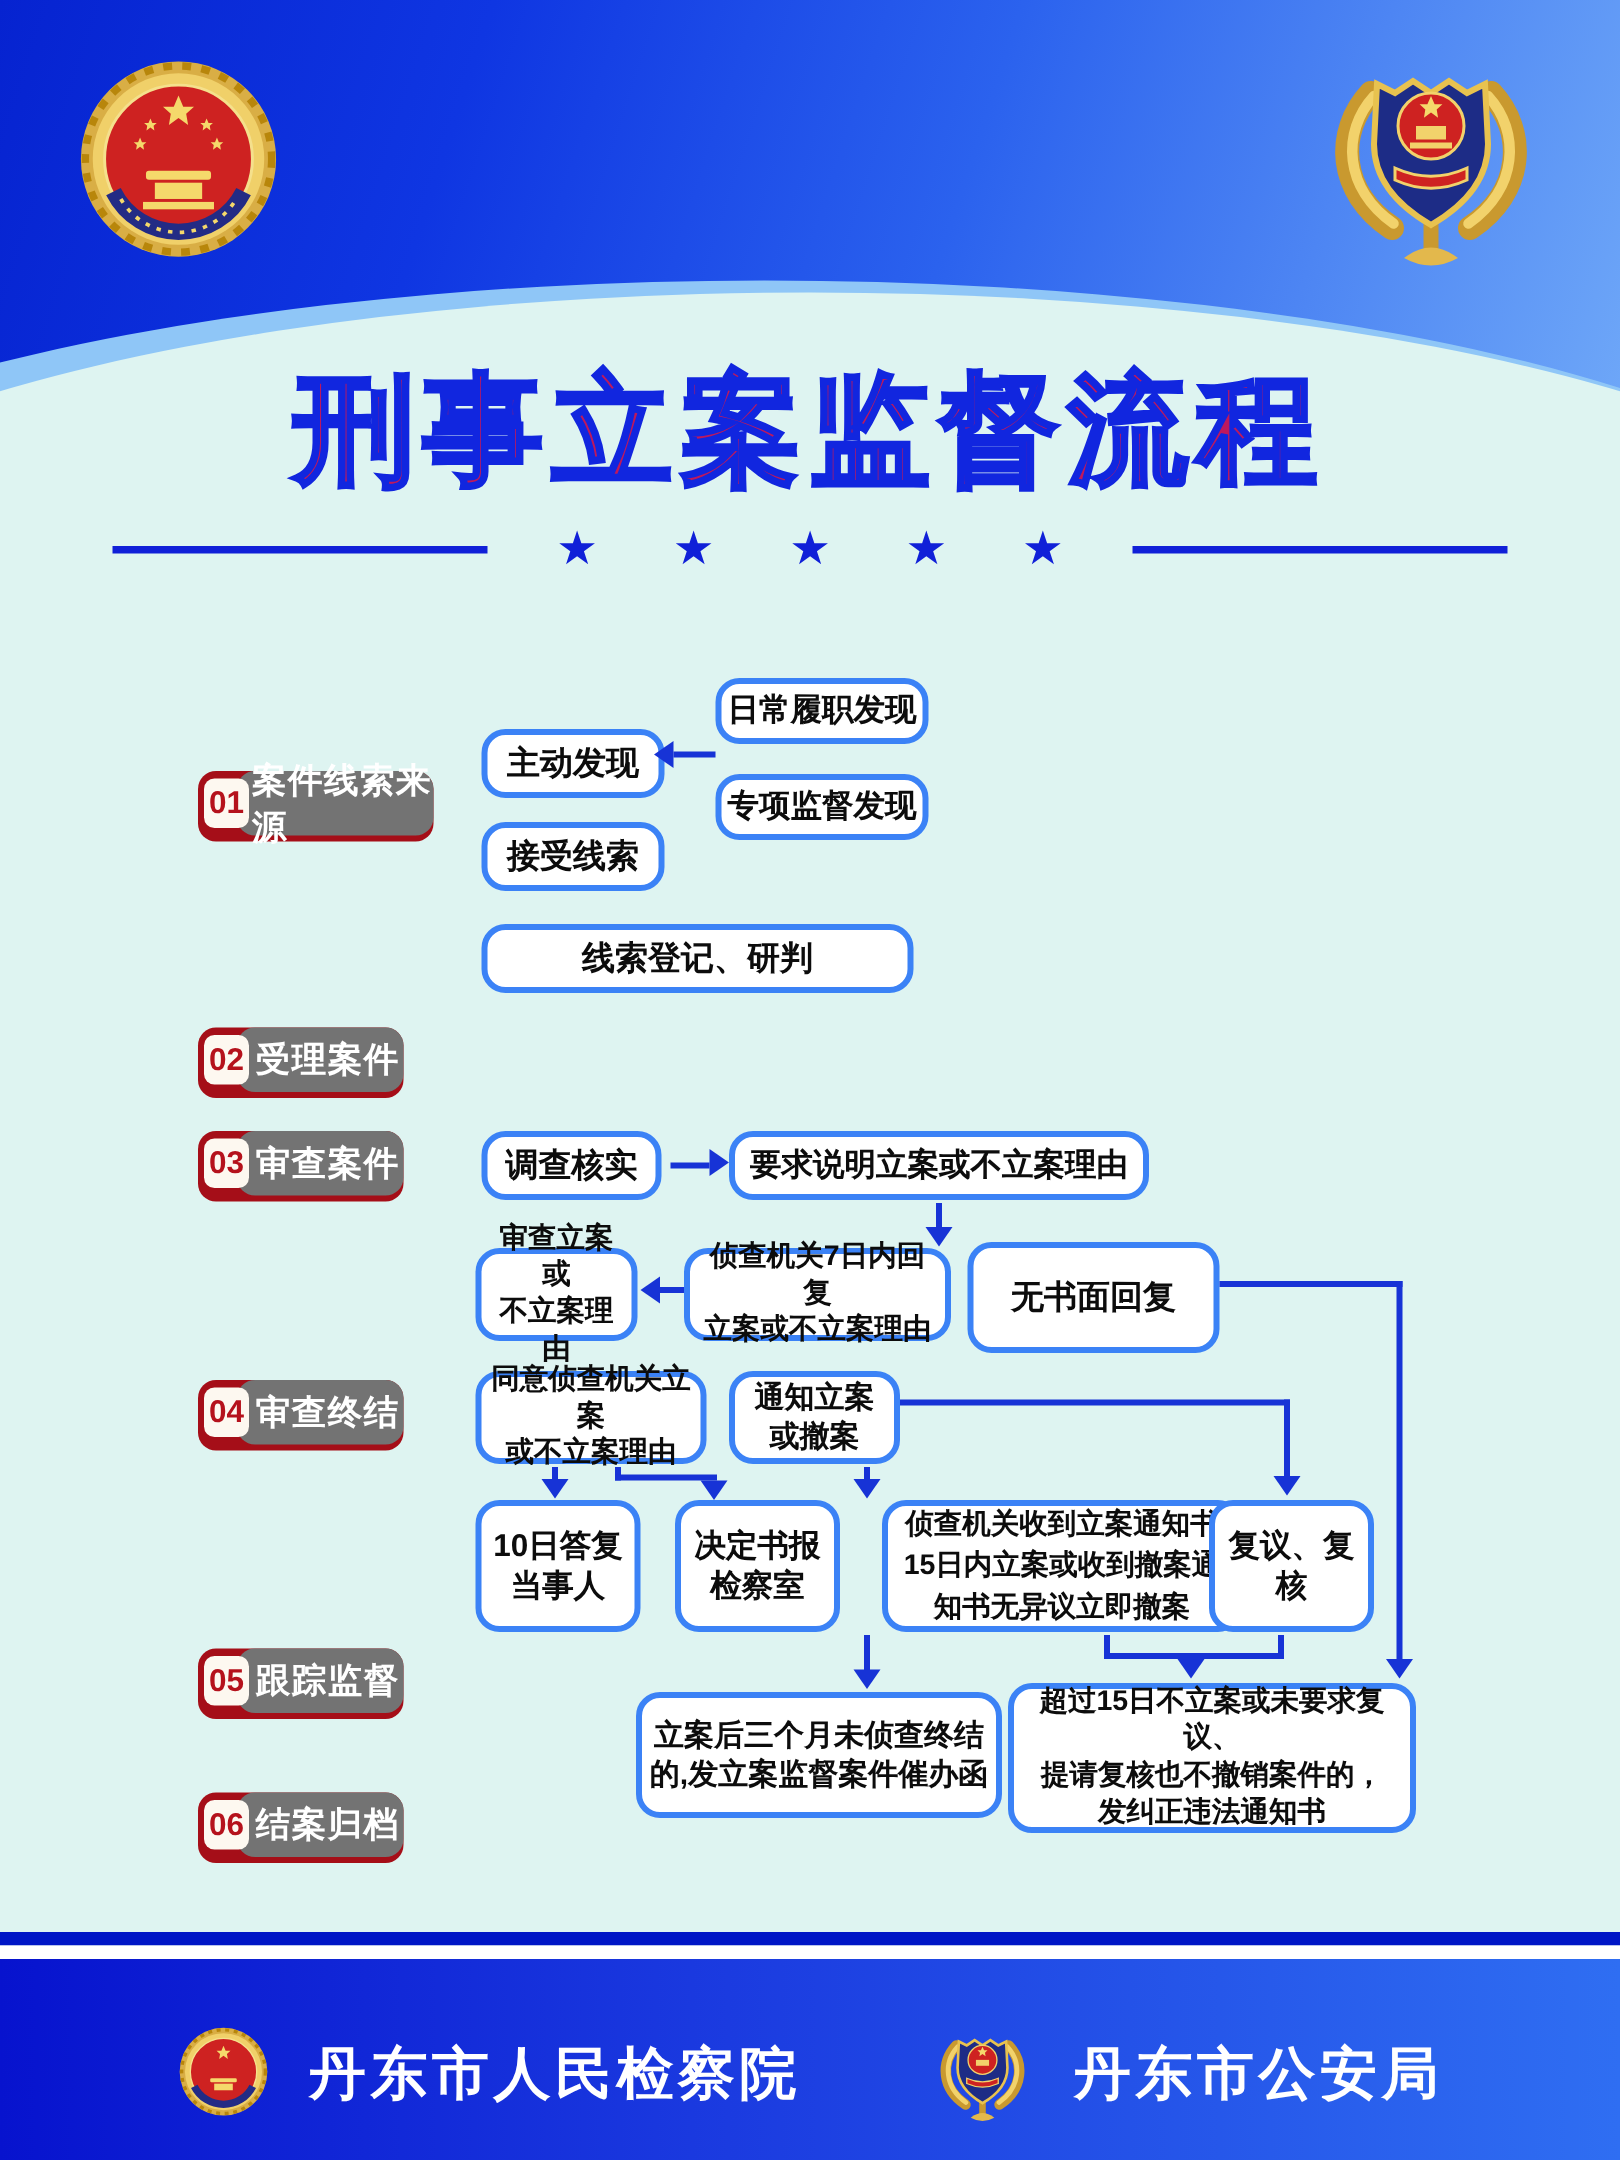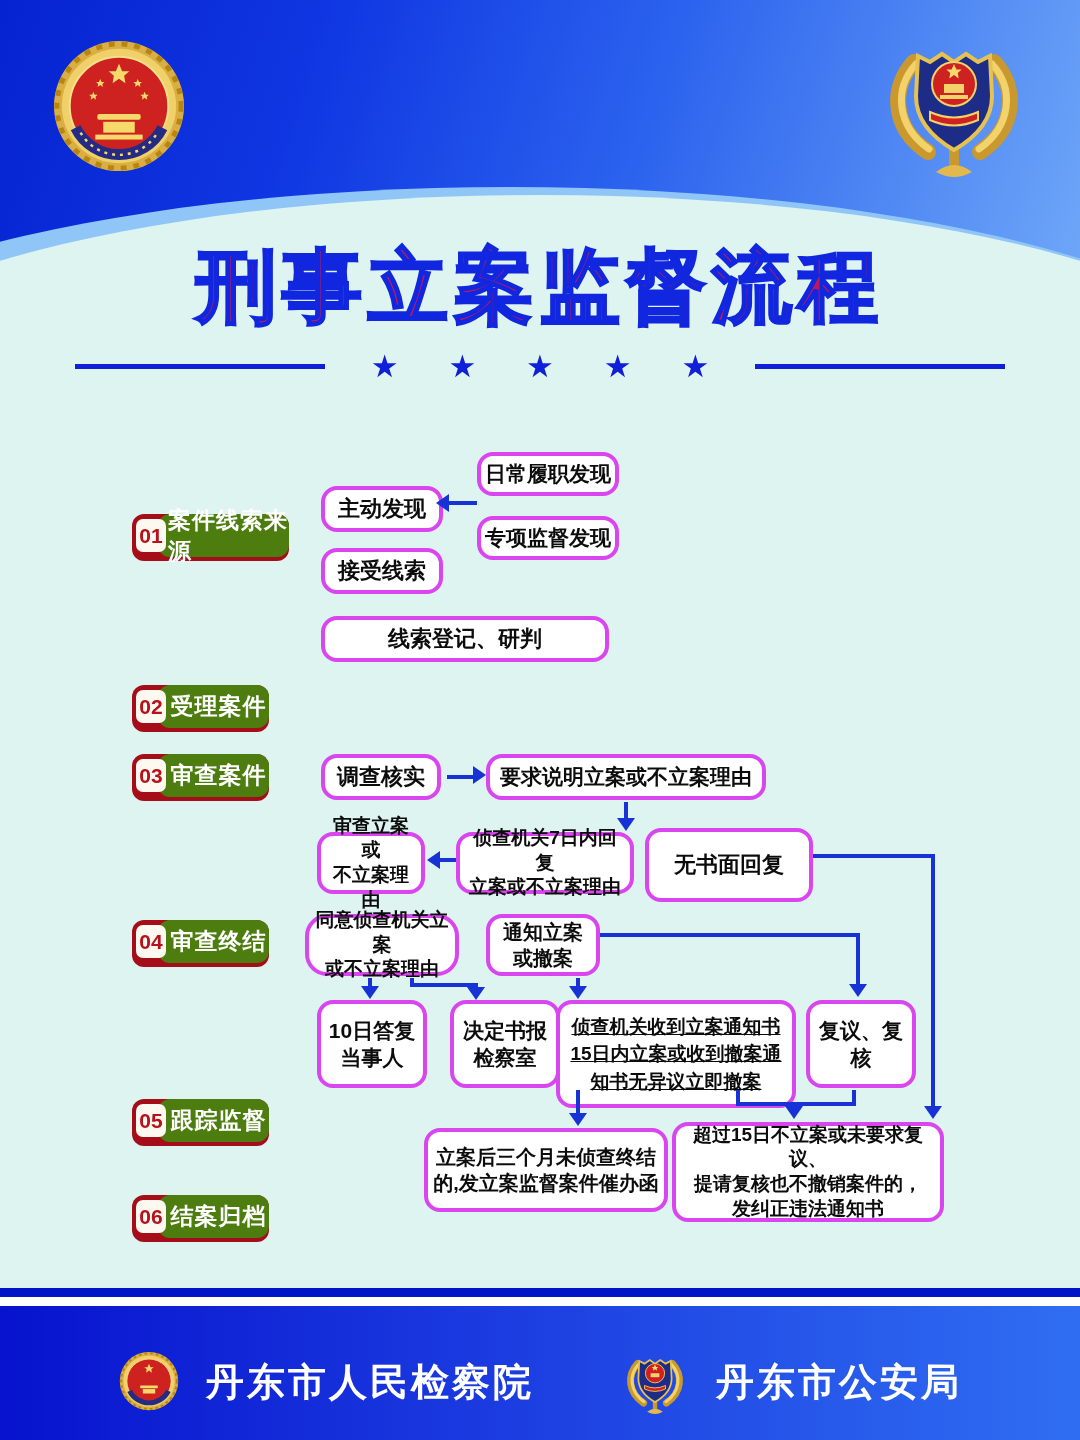--- a/index.html
+++ b/index.html
@@ -38,34 +38,34 @@
   .stars {
     color:#1020D8; font-size:31px; letter-spacing:20px;
     margin:0 26px 0 46px; white-space:nowrap; font-family:"DejaVu Sans",sans-serif;
   }
   
   .rlabel {
     position:absolute; height:47px; background:#A50E18; border-radius:12px;
   }
   .rlabel .panel {
     position:absolute; left:26px; top:0; right:0; bottom:4px;
-    background:#4d7c0f; border-radius:12px;
+    background:#737373; border-radius:12px;
     display:flex; align-items:center; justify-content:center;
     color:#fff; font-weight:bold; font-size:23px; letter-spacing:1px;
     padding-left:10px;
   }
   .rlabel .num {
     position:absolute; left:4px; top:5px; width:30px; height:33px;
     background:#FDF8F0; border-radius:7px; color:#B5121C;
     display:flex; align-items:center; justify-content:center;
     font-size:21px; font-weight:bold; z-index:2;
   }
   
   .fbox {
-    position:absolute; background:#fff; border:4px solid #d946ef; border-radius:16px;
+    position:absolute; background:#fff; border:4px solid #3b82f6; border-radius:16px;
     display:flex; align-items:center; justify-content:center; text-align:center;
     font-weight:bold; color:#0c0c0c; font-size:22px; line-height:1.3;
     white-space:pre-line; padding:2px 4px;
   }
   
   .ln { position:absolute; background:#1733D6; }
   .ah { position:absolute; width:0; height:0; }
   .ah-d { border-left:9px solid transparent; border-right:9px solid transparent; border-top:13px solid #1733D6; }
   .ah-l { border-top:9px solid transparent; border-bottom:9px solid transparent; border-right:13px solid #1733D6; }
   .ah-r { border-top:9px solid transparent; border-bottom:9px solid transparent; border-left:13px solid #1733D6; }
@@ -164,30 +164,30 @@
 
   <div class="fbox" style="left:321px; top:754px; width:120px; height:46px;">调查核实</div>
   <div class="fbox" style="left:486px; top:754px; width:280px; height:46px; font-size:21px;">要求说明立案或不立案理由</div>
 
   <div class="fbox" style="left:317px; top:832px; width:108px; height:62px; font-size:19px;">审查立案或
 不立案理由</div>
   <div class="fbox" style="left:456px; top:832px; width:178px; height:62px; font-size:19px;">侦查机关7日内回复
 立案或不立案理由</div>
   <div class="fbox" style="left:645px; top:828px; width:168px; height:74px;">无书面回复</div>
 
-  <div class="fbox" style="left:305px; top:914px; width:154px; height:62px; font-size:19px;border-radius:22px;">同意侦查机关立案
+  <div class="fbox" style="left:317px; top:914px; width:154px; height:62px; font-size:19px;">同意侦查机关立案
 或不立案理由</div>
   <div class="fbox" style="left:486px; top:914px; width:114px; height:62px; font-size:20px;">通知立案
 或撤案</div>
 
   <div class="fbox" style="left:317px; top:1000px; width:110px; height:88px; font-size:21px;">10日答复
 当事人</div>
   <div class="fbox" style="left:450px; top:1000px; width:110px; height:88px; font-size:21px;">决定书报
 检察室</div>
-  <div class="fbox" style="left:556px; top:1000px; width:240px; height:108px; font-size:19px; line-height:1.45;text-decoration:underline;">侦查机关收到立案通知书
+  <div class="fbox" style="left:588px; top:1000px; width:240px; height:88px; font-size:19px; line-height:1.45;">侦查机关收到立案通知书
 15日内立案或收到撤案通
 知书无异议立即撤案</div>
   <div class="fbox" style="left:806px; top:1000px; width:110px; height:88px; font-size:21px;">复议、复核</div>
 
   <div class="fbox" style="left:424px; top:1128px; width:244px; height:84px; font-size:20px;">立案后三个月未侦查终结
 的,发立案监督案件催办函</div>
   <div class="fbox" style="left:672px; top:1122px; width:272px; height:100px; font-size:19px;">超过15日不立案或未要求复议、
 提请复核也不撤销案件的，
 发纠正违法通知书</div>
 

